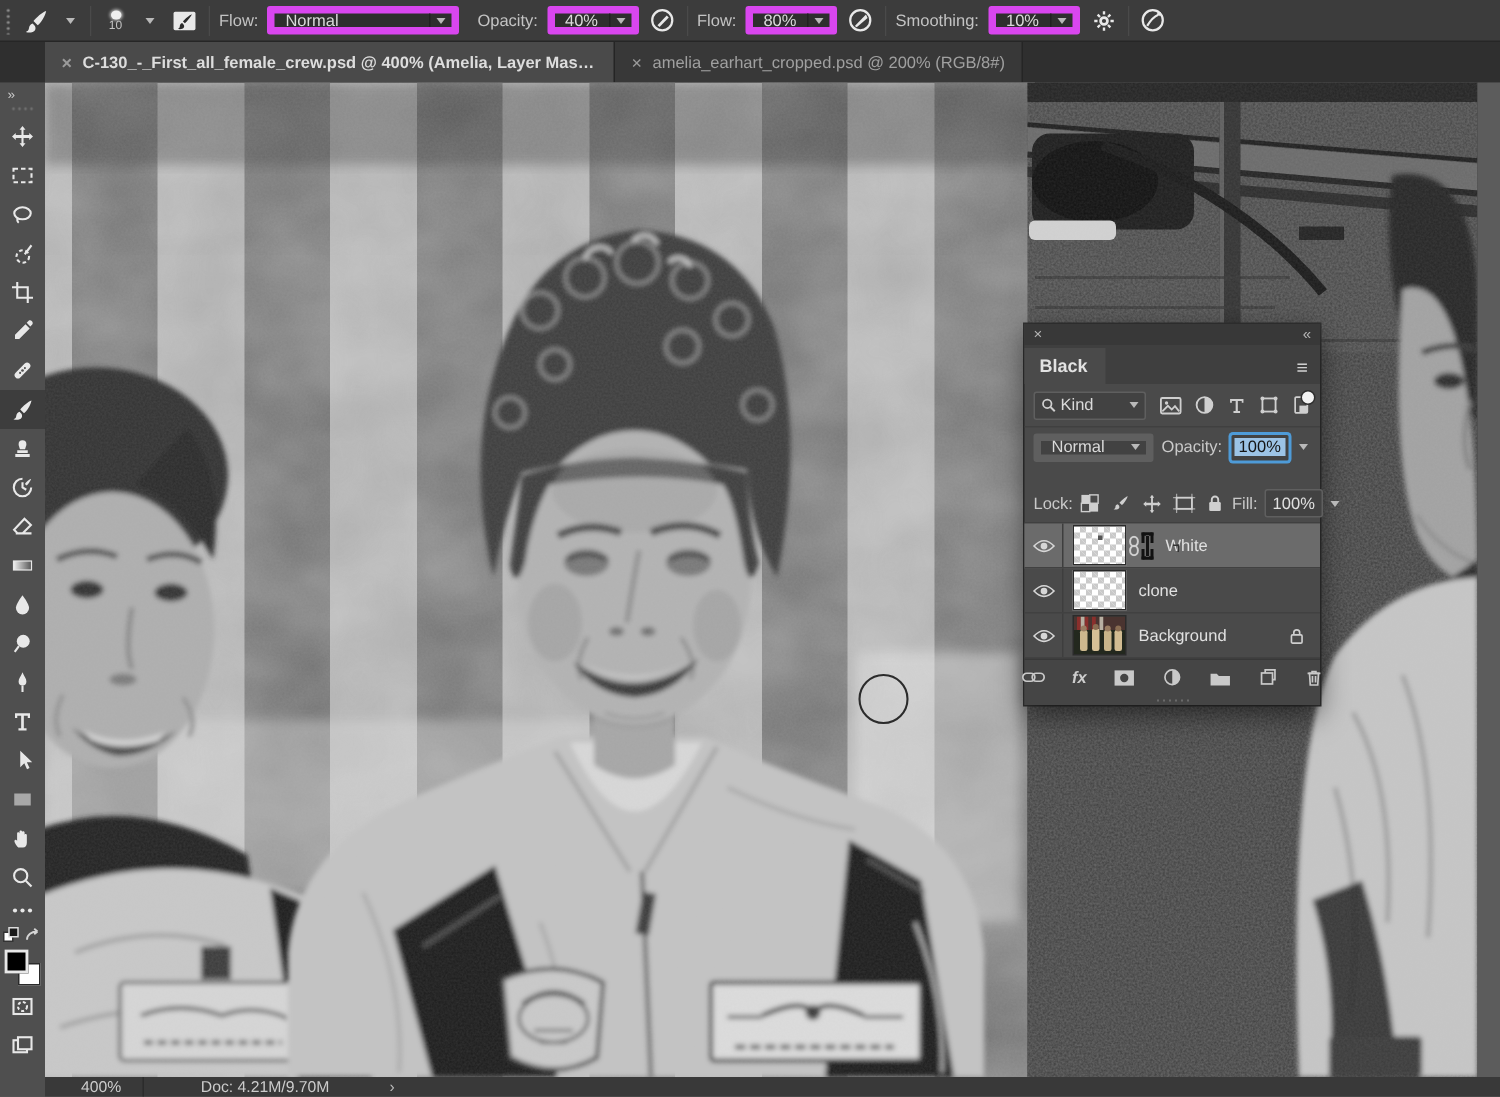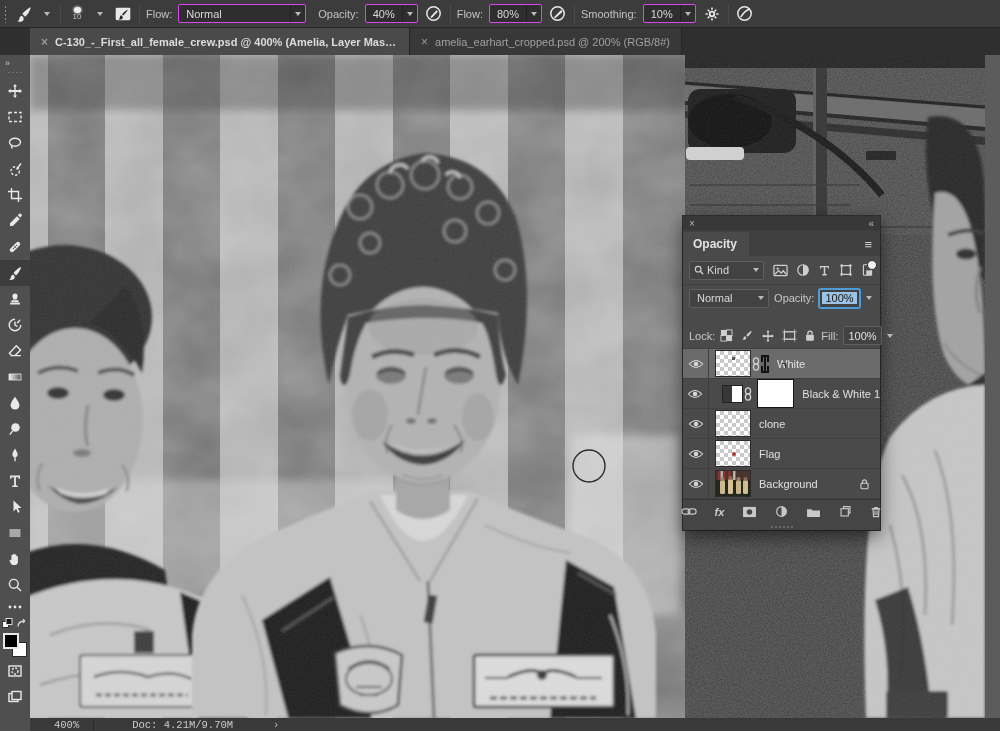--- a/index.html
+++ b/index.html
@@ -10,21 +10,21 @@
 
   
   .options-bar { position:absolute; left:0; top:0; width:1000px; height:28px;
     background:#3c3c3c; border-bottom:1px solid #262626; display:flex; align-items:center;
     gap:6px; padding:0 6px 0 3px; }
   .grip-v { width:5px; height:18px;
     background-image:radial-gradient(circle,#8a8a8a 0.9px,transparent 1.1px);
     background-size:5px 4px; }
   .ob-sep { width:1px; height:20px; background:#2c2c2c; border-right:1px solid #4a4a4a; }
   .dd { display:flex; align-items:center; height:19px; background:#2e2e2e;
-    border:1px solid #d946ef; border-radius:2px; }
+    border:5px solid #d946ef; border-radius:2px; }
   .dd .val { padding:0 7px; color:#dadada; white-space:nowrap; }
   .chev { width:15px; height:100%; display:flex; align-items:center; justify-content:center;
     border-left:1px solid #212121; }
   .chev::after { content:""; border-left:3.5px solid transparent; border-right:3.5px solid transparent;
     border-top:4.5px solid #b9b9b9; }
   .chev.bare { border-left:none; width:14px; }
   .ob-label { color:#c3c3c3; white-space:nowrap; }
   .brush-dot { width:20px; height:14px; display:flex; flex-direction:column; align-items:center; }
   .brush-dot .dot { width:7px; height:7px; border-radius:50%; background:#f0f0f0;
     box-shadow:0 0 2px 1px rgba(240,240,240,.6); }
@@ -54,21 +54,21 @@
   .swatches { position:relative; width:26px; height:26px; margin-top:2px; }
   .swatches .bg { position:absolute; right:1px; bottom:1px; width:15px; height:15px; background:#ffffff; border:1px solid #2a2a2a; }
   .swatches .fg { position:absolute; left:1px; top:1px; width:16px; height:16px; background:#000; border:2px solid #e8e8e8; }
 
   
   .canvas-wrap { position:absolute; left:30px; top:55px; width:955px; height:663px; background:#4a4a4a; }
   .pasteboard { position:absolute; left:985px; top:55px; width:15px; height:663px; background:#5c5c5c; }
 
   
   .status-bar { position:absolute; left:30px; top:718px; width:970px; height:13px; background:#393939;
-    display:flex; align-items:center; font-size:10.5px; color:#cccccc;font-family:Liberation Mono, monospace; }
+    display:flex; align-items:center; font-size:10.5px; color:#cccccc; }
   .sb-zoom { padding:0 14px 0 24px; }
   .sb-sep { width:1px; height:13px; background:#2b2b2b; }
   .sb-doc { padding:0 10px 0 38px; }
   .sb-chev { padding-left:30px; color:#bdbdbd; }
 
   
   .layers-panel { position:absolute; left:683px; top:216px; width:197px; background:#4a4a4a;
     box-shadow:0 6px 18px rgba(0,0,0,.55), 0 0 0 1px #333; font-size:11px; }
   .lp-header { height:14px; background:#383838; display:flex; align-items:center; justify-content:space-between;
     padding:0 6px; color:#b5b5b5; font-size:10px; }
@@ -542,21 +542,21 @@
   <span class="sb-doc">Doc: 4.21M/9.70M</span>
   <span class="sb-chev">›</span>
 </div>
 
 <div class="layers-panel">
   <div class="lp-header">
     <span>×</span>
     <span>«</span>
   </div>
   <div class="lp-titlebar">
-    <span class="lp-tab">Opacity</span>
+    <span class="lp-tab">Black</span>
     <span class="lp-menu">≡</span>
   </div>
 
   <div class="lp-row lp-filter">
     <div class="kind-dd">
       <svg width="10" height="10" viewBox="0 0 12 12">
           <circle cx="5" cy="5" r="3.4" fill="none" stroke="#cfcfcf" stroke-width="1.4"></circle>
           <path d="M7.6 7.6 11 11" stroke="#cfcfcf" stroke-width="1.6"></path>
         </svg>
       <span class="val">Kind</span>
@@ -668,61 +668,32 @@
       <span class="chain">
           <svg width="8" height="14" viewBox="0 0 8 14">
             <ellipse cx="4" cy="4" rx="2.6" ry="3.2" fill="none" stroke="#d0d0d0" stroke-width="1.3"></ellipse>
             <ellipse cx="4" cy="10" rx="2.6" ry="3.2" fill="none" stroke="#d0d0d0" stroke-width="1.3"></ellipse>
           </svg>
         </span>
       <span class="mask-sel"><span class="mask-thumb"><span class="mark"></span></span></span>
       <span class="layer-name">White</span>
     </div>
 
+
     <div class="layer-row">
       <span class="eye-cell">
           <svg width="16" height="10" viewBox="0 0 18 12">
             <path d="M1 6Q9 -2.5 17 6Q9 14.5 1 6Z" fill="none" stroke="#d6d6d6" stroke-width="1.3"></path>
             <circle cx="9" cy="6" r="2.7" fill="#d6d6d6"></circle>
           </svg>
         </span>
-      <span class="bw-thumb"></span>
-      <span class="chain">
-          <svg width="8" height="14" viewBox="0 0 8 14">
-            <ellipse cx="4" cy="4" rx="2.6" ry="3.2" fill="none" stroke="#d0d0d0" stroke-width="1.3"></ellipse>
-            <ellipse cx="4" cy="10" rx="2.6" ry="3.2" fill="none" stroke="#d0d0d0" stroke-width="1.3"></ellipse>
-          </svg>
-        </span>
-      <span class="mask-thumb" style="margin-left:4px"></span>
-      <span class="layer-name">Black &amp; White 1</span>
-    </div>
-
-    <div class="layer-row">
-      <span class="eye-cell">
-          <svg width="16" height="10" viewBox="0 0 18 12">
-            <path d="M1 6Q9 -2.5 17 6Q9 14.5 1 6Z" fill="none" stroke="#d6d6d6" stroke-width="1.3"></path>
-            <circle cx="9" cy="6" r="2.7" fill="#d6d6d6"></circle>
-          </svg>
-        </span>
       <span class="thumb-checker"></span>
       <span class="layer-name">clone</span>
     </div>
 
-    <div class="layer-row">
-      <span class="eye-cell">
-          <svg width="16" height="10" viewBox="0 0 18 12">
-            <path d="M1 6Q9 -2.5 17 6Q9 14.5 1 6Z" fill="none" stroke="#d6d6d6" stroke-width="1.3"></path>
-            <circle cx="9" cy="6" r="2.7" fill="#d6d6d6"></circle>
-          </svg>
-        </span>
-      <span class="thumb-checker">
-          <span class="reddot"></span>
-        </span>
-      <span class="layer-name">Flag</span>
-    </div>
 
     <div class="layer-row">
       <span class="eye-cell">
           <svg width="16" height="10" viewBox="0 0 18 12">
             <path d="M1 6Q9 -2.5 17 6Q9 14.5 1 6Z" fill="none" stroke="#d6d6d6" stroke-width="1.3"></path>
             <circle cx="9" cy="6" r="2.7" fill="#d6d6d6"></circle>
           </svg>
         </span>
       <span class="photo-thumb">
           <svg width="34" height="25" viewBox="0 0 34 25">

